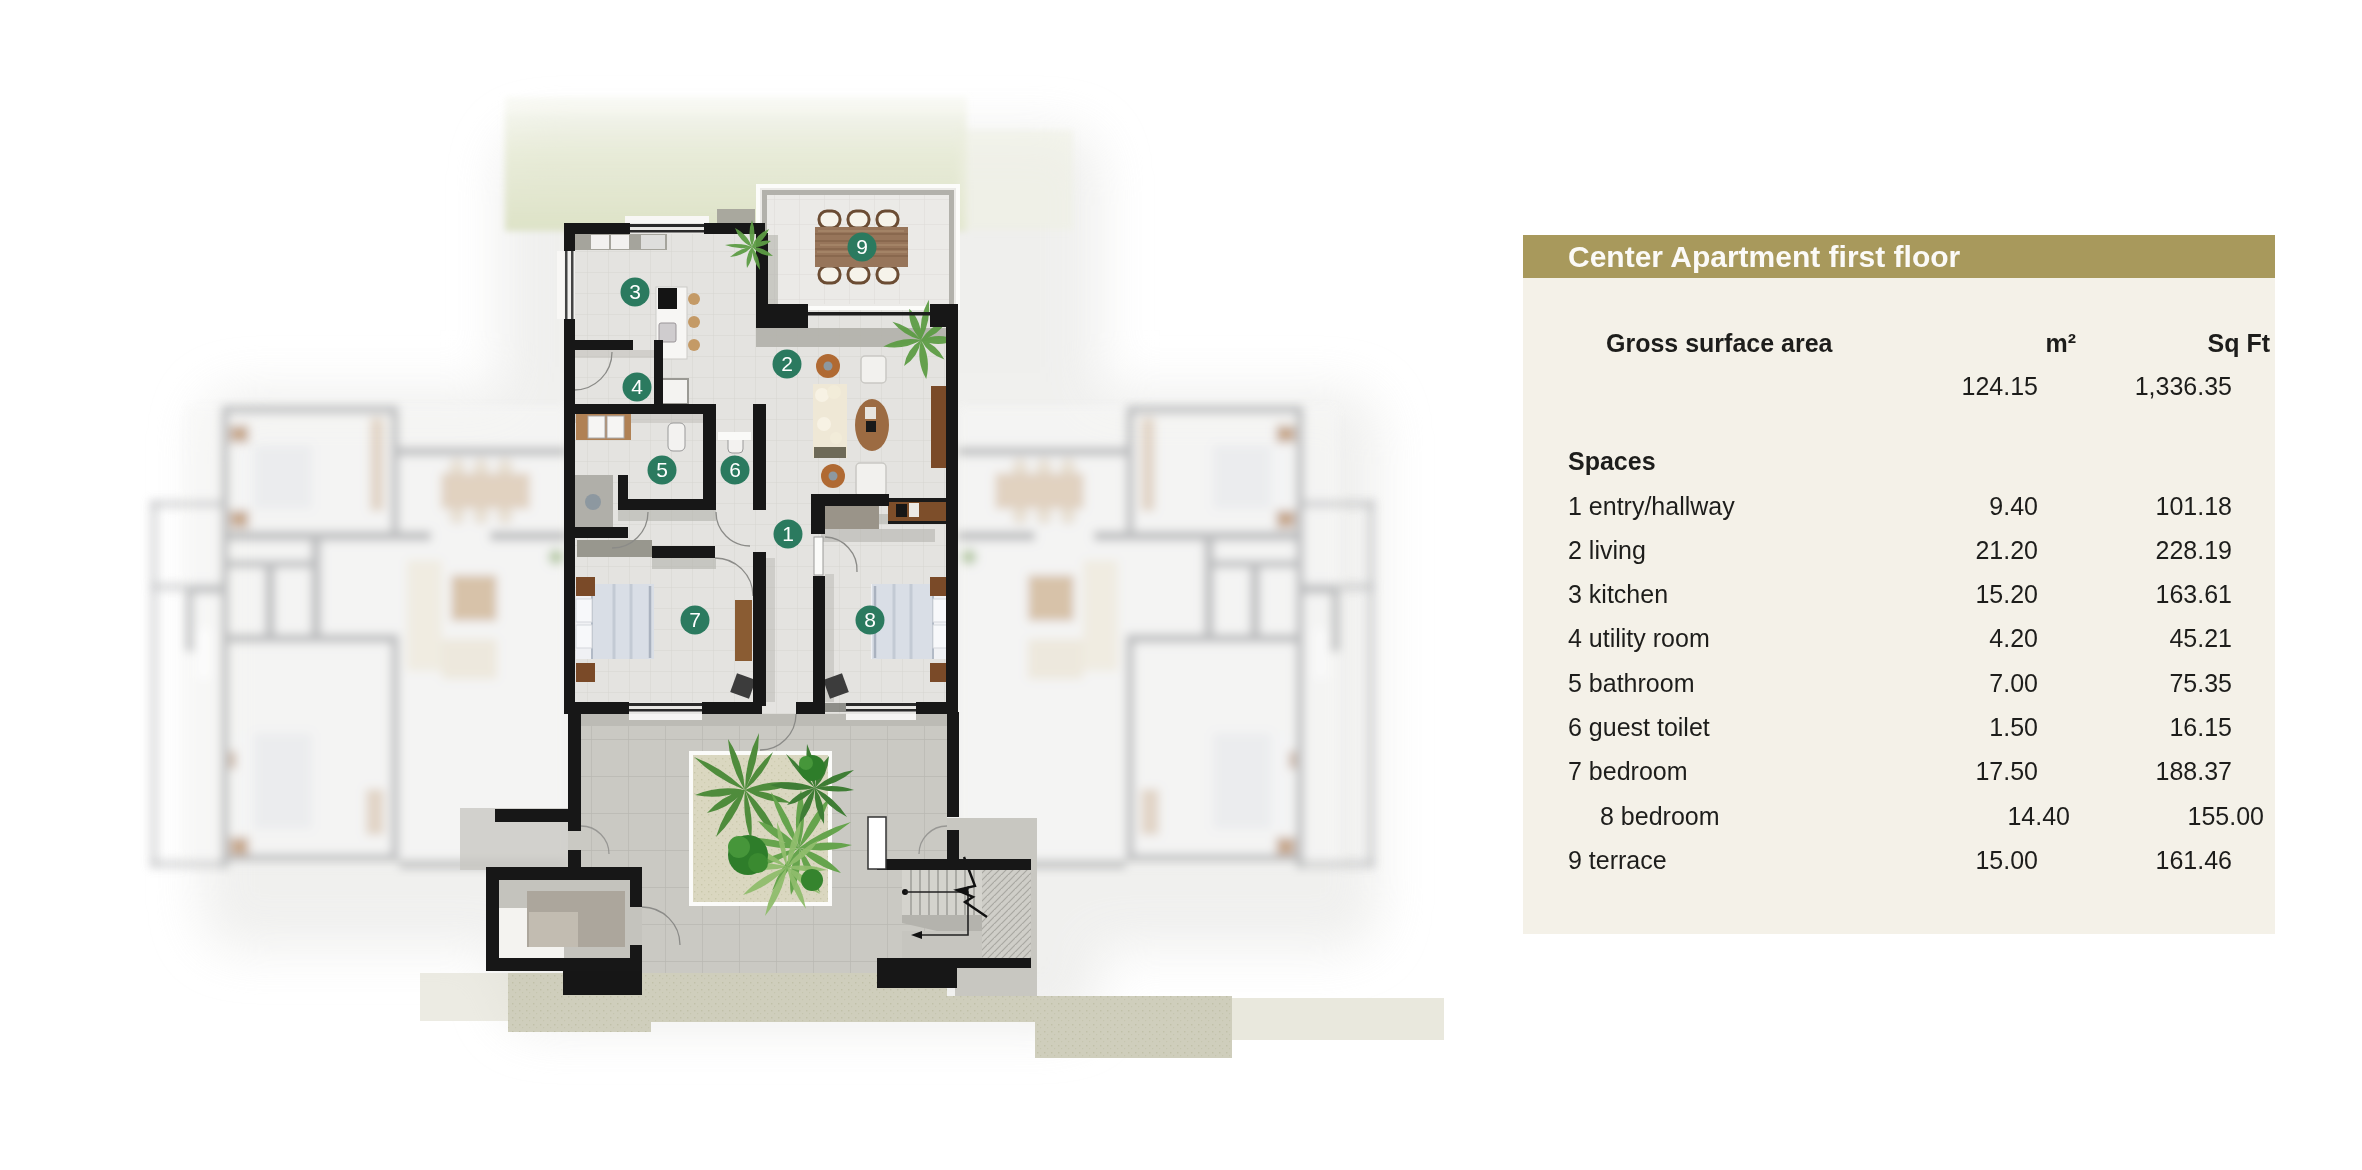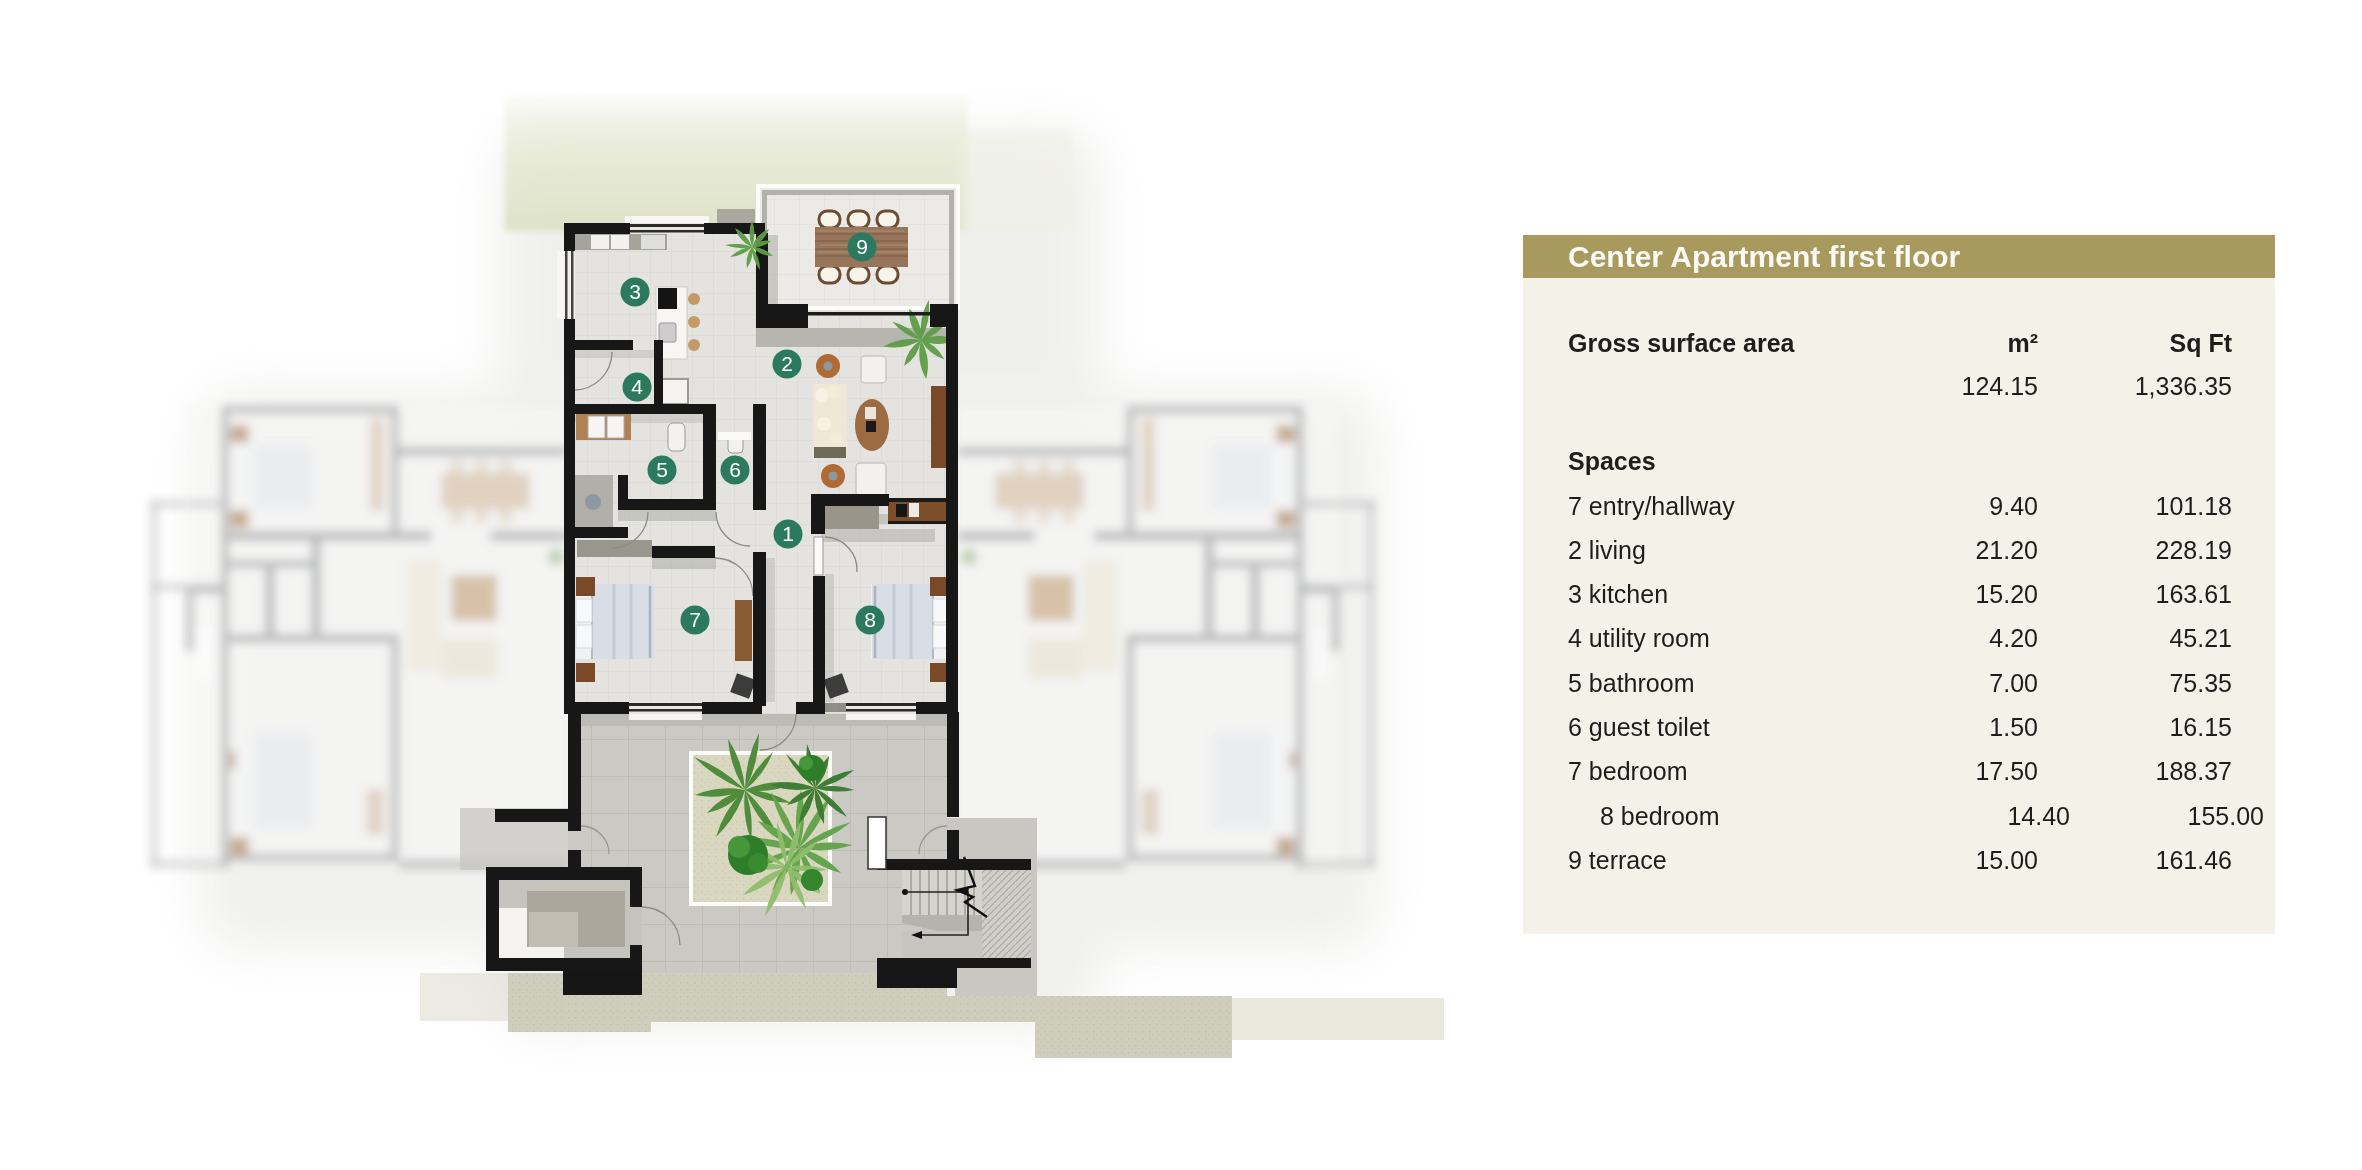--- a/index.html
+++ b/index.html
@@ -523,37 +523,37 @@
         <circle cx="862" cy="247" r="14.5" fill="#2b7a5f"></circle>
         <text x="862" y="254">9</text>
       </g>
 </g>
 </svg>
 
 <div class="panel">
 
   <div class="phead">Center Apartment first floor</div>
 
-  <div class="row bold" style="top:96px;">
+  <div class="row bold" style="top:96px;margin-left:38px;">
       <span class="lab">Gross surface area</span>
       <span class="c1">m²</span>
       <span class="c2">Sq Ft</span>
     </div>
 
   <div class="row" style="top:139px;">
       <span class="c1">124.15</span>
       <span class="c2">1,336.35</span>
     </div>
 
   <div class="row bold" style="top:214px;">
       <span class="lab">Spaces</span>
     </div>
 
   <div class="row" style="top:258.5px;">
-      <span class="lab">7 entry/hallway</span>
+      <span class="lab">1 entry/hallway</span>
       <span class="c1">9.40</span>
       <span class="c2">101.18</span>
     </div>
   <div class="row" style="top:302.8px;">
       <span class="lab">2 living</span>
       <span class="c1">21.20</span>
       <span class="c2">228.19</span>
     </div>
   <div class="row" style="top:347.1px;">
       <span class="lab">3 kitchen</span>

